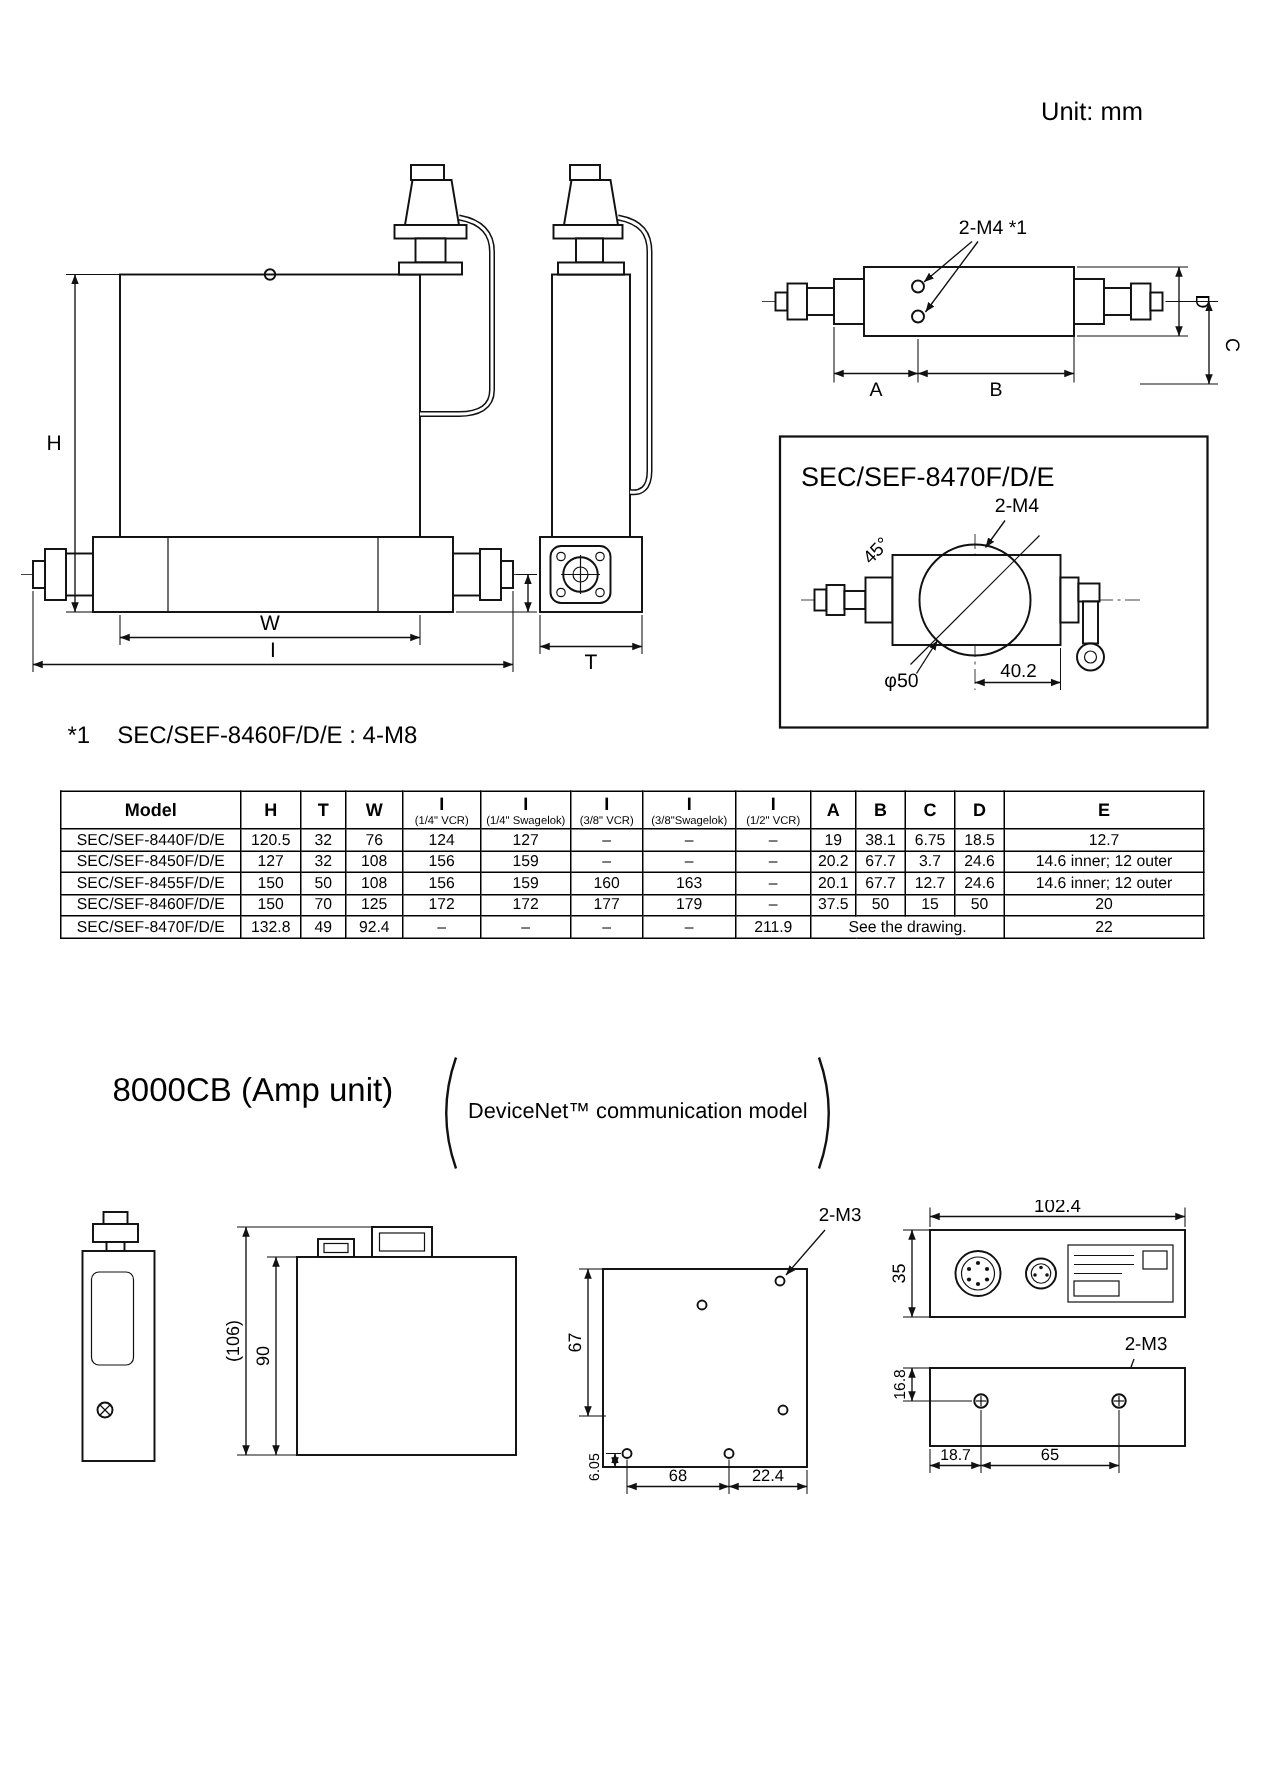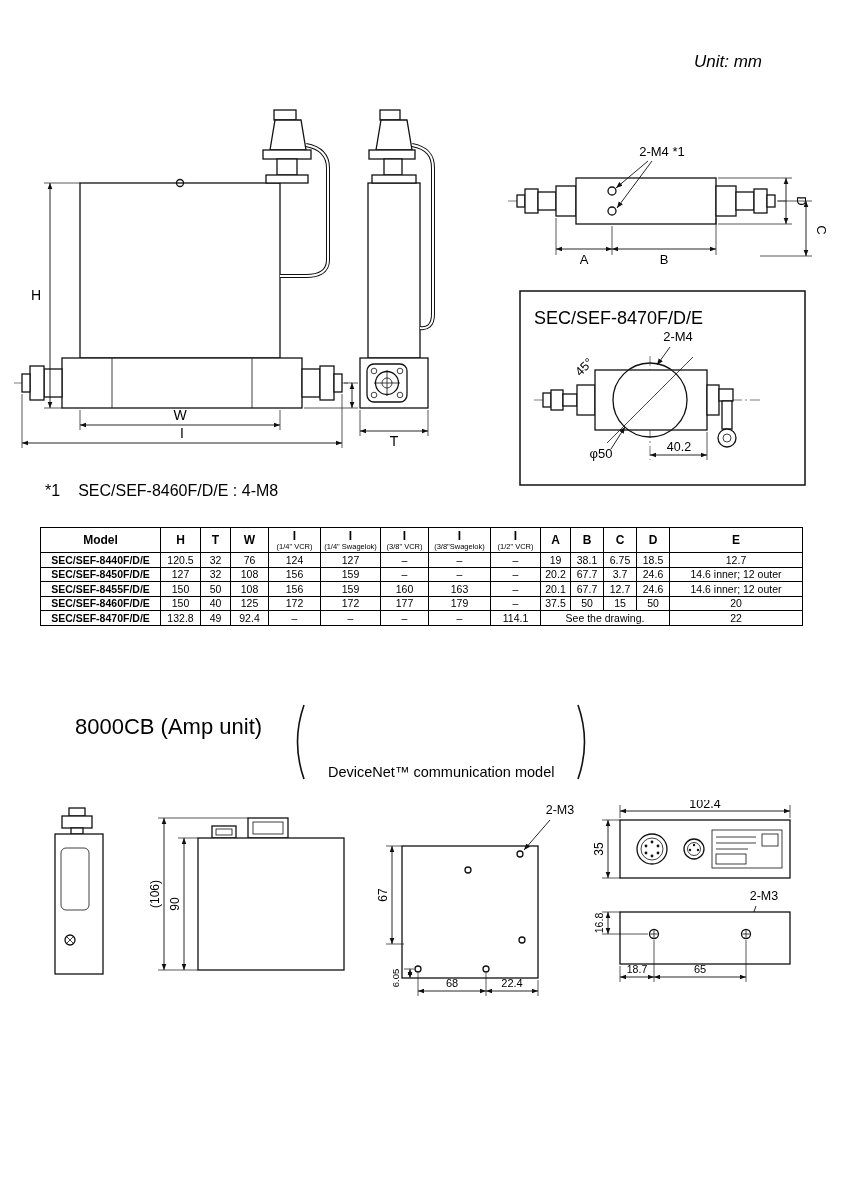--- a/index.html
+++ b/index.html
@@ -1,34 +1,34 @@
 <!DOCTYPE html>
 <html><head>
 <meta charset="utf-8">
 <style>
   html,body{margin:0;padding:0;}
   body{width:842px;height:1191px;background:#fff;color:#000;
        font-family:"Liberation Sans",sans-serif;position:relative;}
   .page{position:absolute;inset:0;background:#fff;overflow:hidden;}
   .abs{position:absolute;}
   .page-title{left:57px;top:46px;font-size:21px;letter-spacing:.3px;}
-  .unit-label{left:694px;top:52px;font-size:17px;font-style:italic;}
+  .unit-label{left:694px;top:65px;font-size:17px;}
   .note{left:45px;top:482px;font-size:16px;}
   .note .marker{margin-right:18px;}
   table.spec{border-collapse:collapse;table-layout:fixed;width:762px;
              font-size:10.5px;left:40px;top:527px;}
   .spec th,.spec td{border:1px solid #000;text-align:center;padding:0 2px;
              overflow:hidden;white-space:nowrap;vertical-align:middle;}
   .spec th{height:24px;}
   .spec td{height:13.5px;}
   .spec .h-main{font-weight:bold;font-size:12px;line-height:1.05;text-align:center;}
   .spec .h-sub{font-size:7.5px;line-height:1;font-weight:normal;}
-  .spec td.model{font-weight:bold;}
+  .spec td.model{font-weight:normal;}
   .amp-title{left:75px;top:714px;font-size:22px;}
-  .amp-notes{left:288px;top:702px;display:flex;align-items:flex-end;gap:20px;}
+  .amp-notes{left:288px;top:702px;display:flex;align-items:center;gap:4px;}
   .amp-lines{font-size:14.5px;line-height:19.5px;}
   svg{display:block;}
   svg text{fill:#000;font-family:"Liberation Sans",sans-serif;}
   .ol{fill:none;stroke:#111;stroke-width:1.3;}
   .olf{fill:#fff;stroke:#111;stroke-width:1.3;}
   .thin{fill:none;stroke:#111;stroke-width:0.8;}
   .ext{stroke:#111;stroke-width:0.7;}
   .dim{stroke:#111;stroke-width:0.9;fill:none;}
   .cl{stroke:#444;stroke-width:0.7;stroke-dasharray:10 3 2 3;fill:none;}
 </style>
@@ -298,21 +298,21 @@
           <td>–</td>
           <td>20.1</td>
           <td>67.7</td>
           <td>12.7</td>
           <td>24.6</td>
           <td>14.6 inner; 12 outer</td>
         </tr>
         <tr>
           <td class="model">SEC/SEF-8460F/D/E</td>
           <td>150</td>
-          <td>40</td>
+          <td>70</td>
           <td>125</td>
           <td>172</td>
           <td>172</td>
           <td>177</td>
           <td>179</td>
           <td>–</td>
           <td>37.5</td>
           <td>50</td>
           <td>15</td>
           <td>50</td>
@@ -320,21 +320,21 @@
         </tr>
         <tr>
           <td class="model">SEC/SEF-8470F/D/E</td>
           <td>132.8</td>
           <td>49</td>
           <td>92.4</td>
           <td>–</td>
           <td>–</td>
           <td>–</td>
           <td>–</td>
-          <td>114.1</td>
+          <td>211.9</td>
           <td colspan="4">See the drawing.</td>
           <td>22</td>
         </tr>
       </tbody>
   </table>
 
   <div class="abs amp-title">8000CB (Amp unit)</div>
 
   <div class="abs amp-notes">
     <svg width="20" height="80" viewBox="0 0 20 80">

